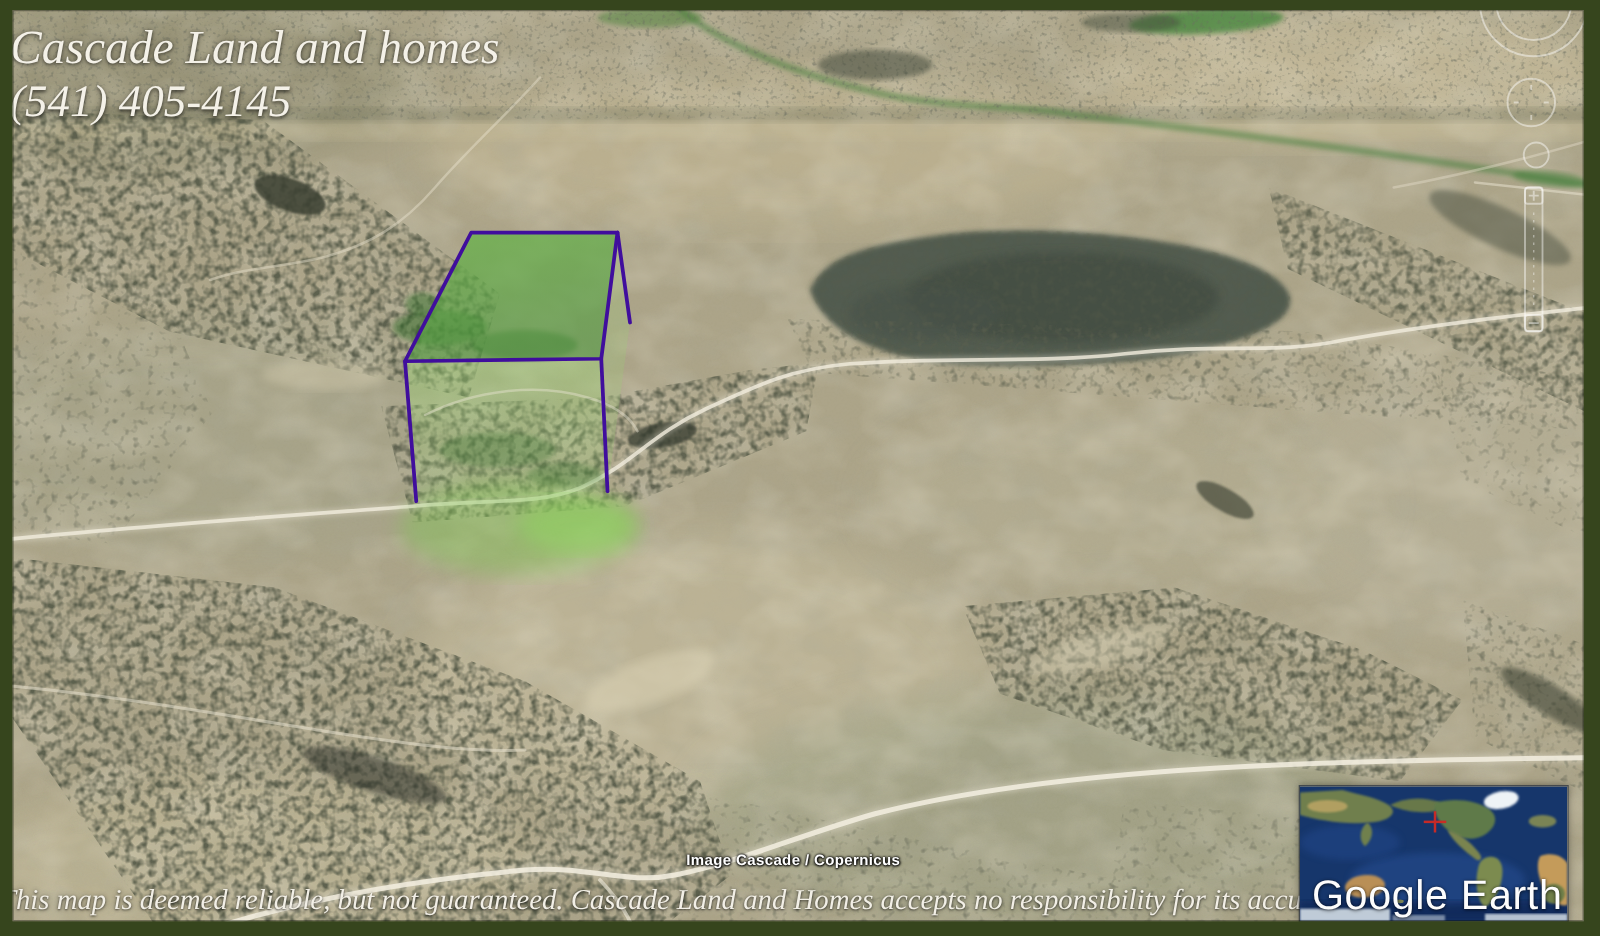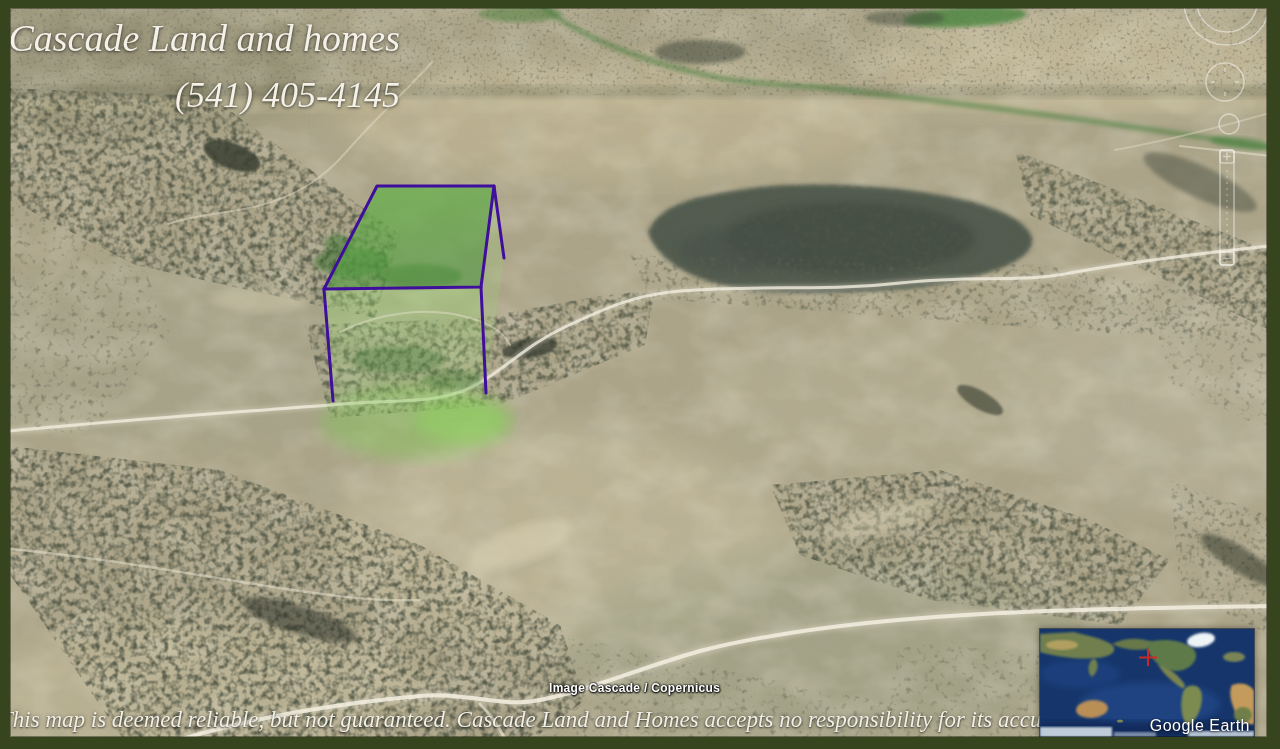--- a/index.html
+++ b/index.html
@@ -6,39 +6,39 @@
   .frame{position:relative;width:1280px;height:749px;overflow:hidden;background:#36451d;
          font-family:"Liberation Sans",sans-serif;}
   .viewport{position:absolute;left:0;top:0;width:1280px;height:749px;}
   .terrain-svg{position:absolute;left:0;top:0;display:block;}
   
   .frame-border{position:absolute;left:0;top:0;right:0;bottom:0;pointer-events:none;
     border-style:solid;border-color:#36451d;border-width:8px 13px 12px 10px;z-index:60;}
   .frame-border-inner{position:absolute;left:10px;top:8px;right:13px;bottom:12px;
     pointer-events:none;border:1px solid rgba(12,18,5,.4);z-index:61;}
   
-  .brand{position:absolute;left:8px;top:16px;width:392px;text-align:right;z-index:40;
+  .brand{position:absolute;left:8px;top:16px;width:392px;text-align:left;z-index:40;
     color:#f4f1e8;font-family:"Liberation Serif","DejaVu Serif",serif;font-style:italic;
     text-shadow:0 1px 3px rgba(0,0,0,.6),0 0 6px rgba(0,0,0,.25);}
   .brand-line1{font-size:38px;line-height:44px;white-space:nowrap;}
-  .brand-line2{font-size:36px;line-height:42px;white-space:nowrap;margin-top:14px;}
+  .brand-line2{font-size:36px;line-height:42px;white-space:nowrap;}
   .disclaimer{position:absolute;left:0;top:707px;width:1086px;text-align:center;z-index:40;
     color:#f2efe6;font-family:"Liberation Serif","DejaVu Serif",serif;font-style:italic;
     font-size:23px;white-space:nowrap;
     text-shadow:0 1px 2px rgba(0,0,0,.65),0 0 4px rgba(0,0,0,.3);}
   .attribution{position:absolute;left:549px;top:681px;z-index:40;color:#fff;
     font-size:12px;font-weight:700;letter-spacing:.3px;
     text-shadow:0 0 2px #000,0 1px 2px #000,1px 0 2px #000;}
   
   .inset{position:absolute;left:1039px;top:628px;width:216px;height:110px;z-index:50;
     border:1px solid rgba(15,25,45,.65);box-sizing:border-box;overflow:hidden;
     box-shadow:0 0 6px rgba(0,0,0,.4);}
   .inset svg{display:block;}
   .ge-logo{position:absolute;right:4px;bottom:2px;z-index:51;color:#fdfdfd;
-    font-size:16px;font-weight:400;letter-spacing:.5px;
+    font-size:33px;font-weight:400;letter-spacing:.5px;
     text-shadow:0 1px 3px rgba(0,0,0,.55),0 0 2px rgba(0,0,0,.35);}
 </style>
 </head>
 <body>
 
 <div class="frame">
   <div class="viewport">
 
     <svg class="terrain-svg" width="1280" height="749" viewBox="0 0 1280 749">
       <defs>

